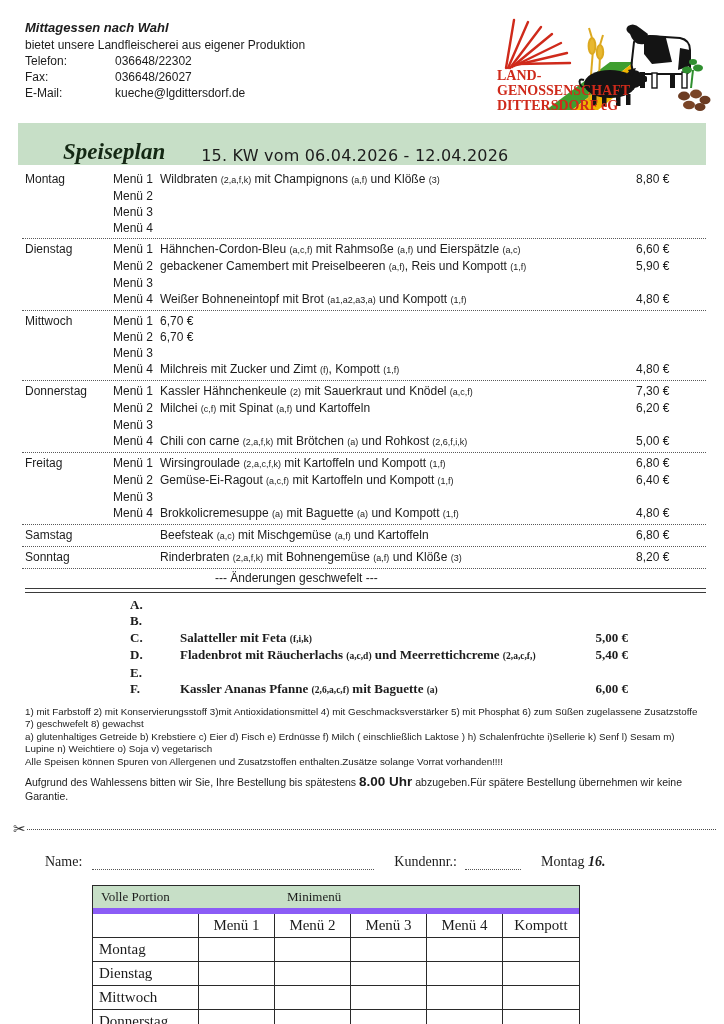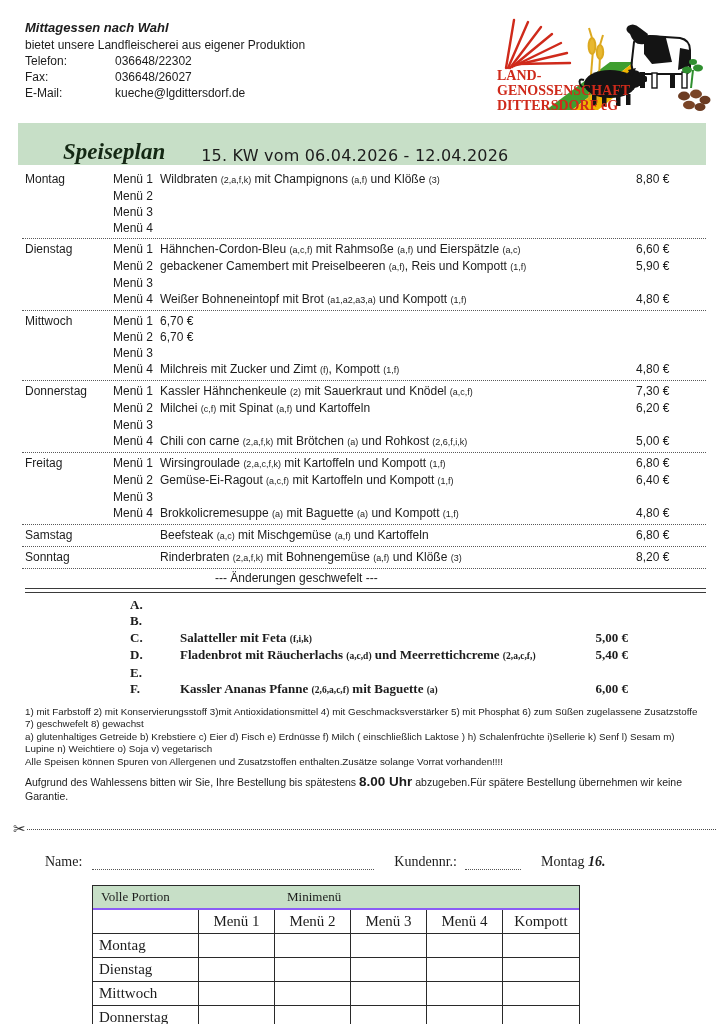--- a/index.html
+++ b/index.html
@@ -63,21 +63,21 @@
               font-size:14px; margin:16px 0 0 20px; }
   .dotted-field { border-bottom:1.6px dotted #555; height:14px; }
   .name-field { width:282px; margin:0 20px 0 10px; }
   .cust-field { width:56px; margin:0 18px 0 8px; }
   .week-wrap { margin-left:2px; }
   .week-num { font-weight:bold; font-style:italic; }
 
   
   .otable { margin:15px 0 0 67px; width:488px; border:1.5px solid #2a2a2a;
             font-family:"Liberation Serif", serif; box-sizing:border-box; }
-  .ogreen { background:#c7dfc7; position:relative; height:22px; border-bottom:2px solid #8b5cf6;
+  .ogreen { background:#c7dfc7; position:relative; height:22px; border-bottom:6px solid #8b5cf6;
             font-size:13px; line-height:22px; }
   .ogreen .vp { padding-left:8px; }
   .ogreen .mm { position:absolute; left:194px; top:0; }
   .orow { display:grid; grid-template-columns:106px 76px 76px 76px 76px 1fr; }
   .ocell { border-right:1px solid #2a2a2a; border-bottom:1px solid #2a2a2a; height:23px;
            line-height:23px; overflow:hidden; }
   .orow .ocell:last-child { border-right:none; }
   .orow:last-child .ocell { border-bottom:none; }
   .ohead { text-align:center; font-size:15px; }
   .oday { font-size:15px; padding-left:6px; }

